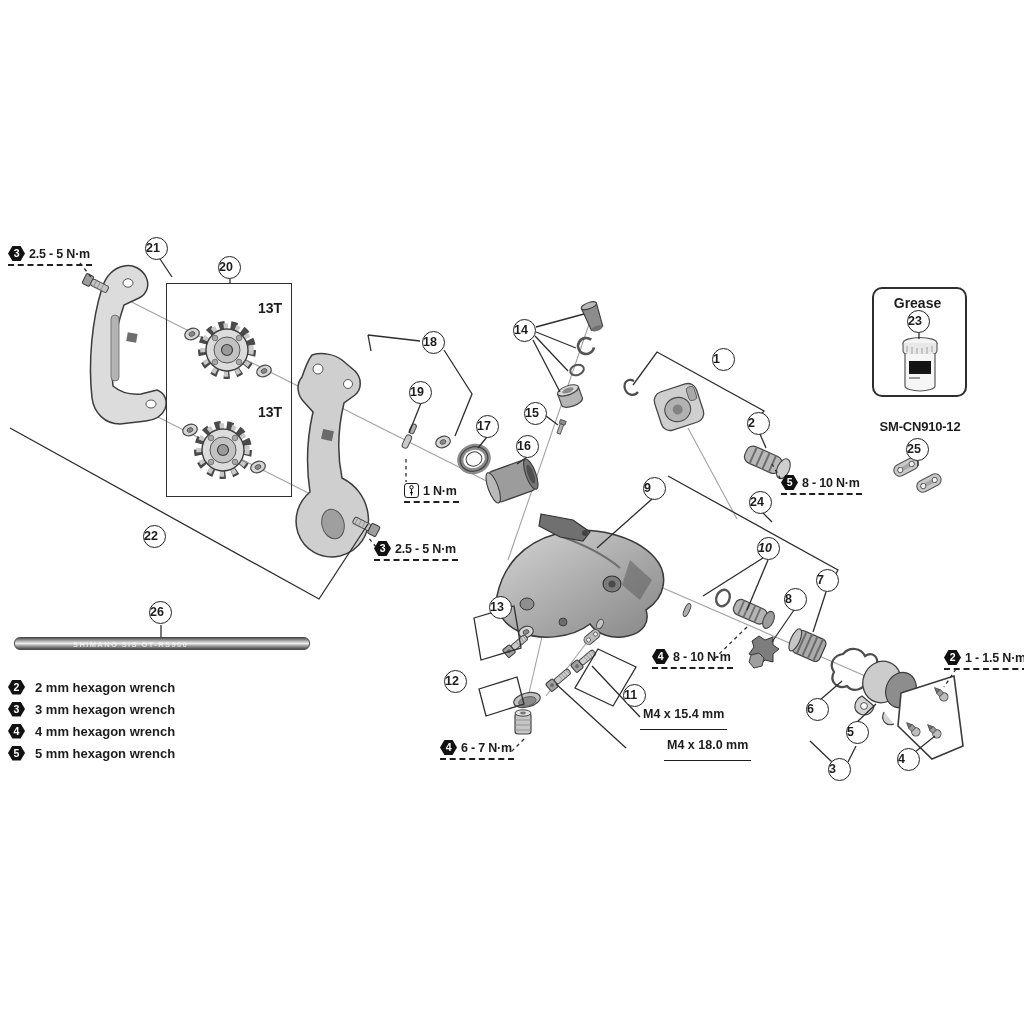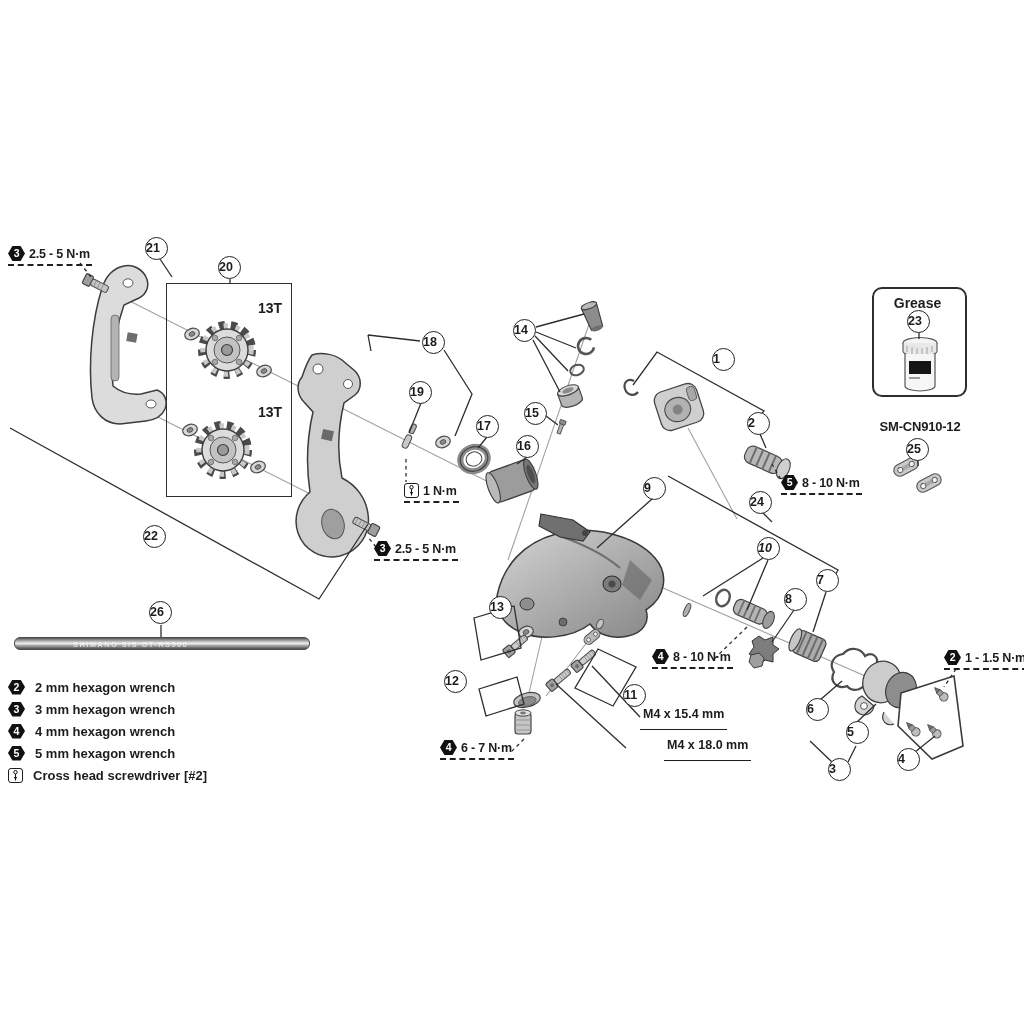--- a/index.html
+++ b/index.html
@@ -390,24 +390,15 @@
         <span>3 mm hexagon wrench</span>
       </div>
       <div class="legend-row">
         <span class="hexnum">4</span>
         <span>4 mm hexagon wrench</span>
       </div>
       <div class="legend-row">
         <span class="hexnum">5</span>
         <span>5 mm hexagon wrench</span>
       </div>
-      <div class="legend-row">
-        <span class="crossbox">
-          <svg width="9" height="11" viewBox="0 0 9 11">
-            <circle cx="4.5" cy="2.2" r="1.7" fill="none" stroke="#111" stroke-width="1"></circle>
-            <path d="M4.5,3.9 V7.6 M3.1,7.6 H5.9 M4.5,7.6 V10.4" stroke="#111" stroke-width="1.1" fill="none"></path>
-          </svg>
-        </span>
-        <span>Cross head screwdriver [#2]</span>
-      </div>
     </div>
 
 </div>
 
 </body></html>

